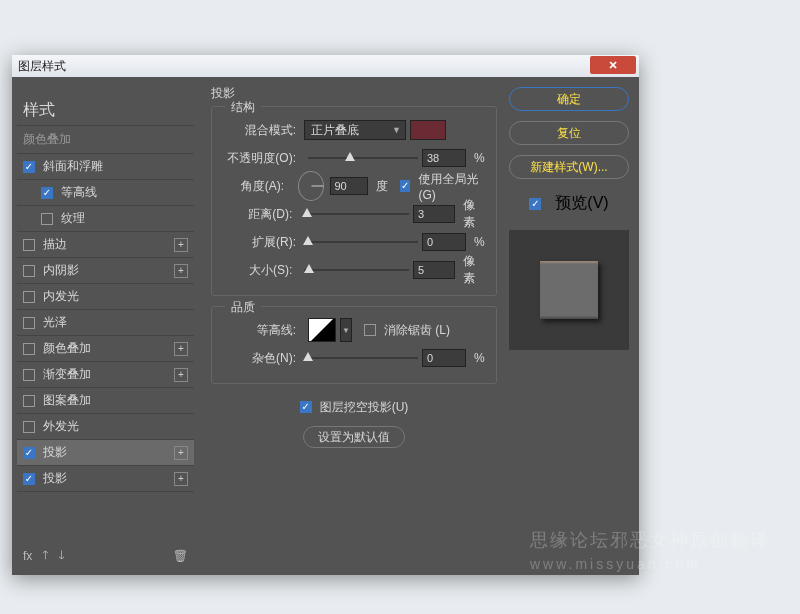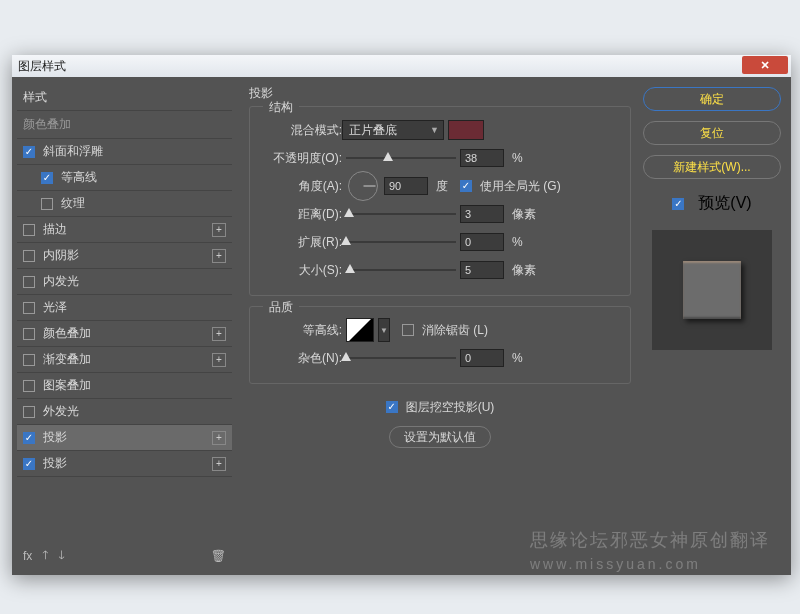--- a/index.html
+++ b/index.html
@@ -1,38 +1,38 @@
 <!DOCTYPE html>
 <html><head>
 <meta charset="utf-8">
 <style>
 * { box-sizing: border-box; margin: 0; padding: 0; font-family: "Microsoft YaHei", sans-serif; }
 body { background: #e8ecf0; width: 800px; height: 614px; overflow: hidden; position: relative; }
-.window { position: absolute; left: 12px; top: 55px; width: 779px; height: 520px; background: #535353; box-shadow: 0 4px 20px rgba(0,0,0,0.4); }
+.window { position: absolute; left: 12px; top: 55px; width: 627px; height: 520px; background: #535353; box-shadow: 0 4px 20px rgba(0,0,0,0.4); }
 .titlebar { height: 22px; background: linear-gradient(#f4f6f9,#e1e6ec); display: flex; align-items: center; padding: 0 6px; font-size: 12px; color: #222; position: relative; }
 .close-btn { position: absolute; right: 3px; top: 1px; width: 46px; height: 18px; background: #c94a3b; border-radius: 2px; color: #fff; text-align: center; font-size: 11px; line-height: 18px; font-weight: bold; }
 .body { display: flex; height: calc(100% - 22px); }
 .sidebar { width: 225px; background: #535353; padding: 8px 5px 5px 5px; display: flex; flex-direction: column; }
-.sidebar-title { color: #d8d8d8; font-size: 12px; padding: 4px 6px; border-bottom: 1px solid #444; }
+.sidebar-title { color: #d8d8d8; font-size: 16px; padding: 4px 6px; border-bottom: 1px solid #444; margin-top: 11px; }
 .sidebar-sub { color: #999; font-size: 12px; padding: 5px 6px; border-bottom: 1px solid #444; }
 .style-list { flex: 1; }
 .style-item { display: flex; align-items: center; height: 26px; padding: 0 4px 0 6px; border-bottom: 1px solid #444; font-size: 12px; color: #d8d8d8; position: relative; }
 .style-item.indent1 { padding-left: 24px; }
 .style-item.selected { background: #6a6a6a; }
 .chk { width: 12px; height: 12px; border: 1px solid #999; background: #535353; margin-right: 8px; display: inline-flex; align-items: center; justify-content: center; font-size: 10px; color: #fff; line-height: 1; }
 .chk.checked { background: #3a76c4; border-color: #3a76c4; }
 .plus-icon { position: absolute; right: 6px; width: 14px; height: 14px; border: 1px solid #888; font-size: 10px; color: #ccc; text-align: center; line-height: 12px; }
 .sidebar-footer { height: 28px; display: flex; align-items: center; gap: 10px; padding: 0 6px; color: #bbb; font-size: 12px; }
 .sidebar-footer .spacer { flex: 1; }
 .main { flex: 1; padding: 8px 12px; color: #d8d8d8; font-size: 12px; position: relative; }
 .section-title { font-size: 12px; margin-bottom: 4px; }
 .fieldset { border: 1px solid #666; border-radius: 3px; padding: 10px 10px 10px 10px; margin-bottom: 10px; position: relative; }
 .fieldset .legend { position: absolute; top: -8px; left: 13px; background: #535353; padding: 0 6px; font-size: 12px; color: #d8d8d8; }
 .row { display: flex; align-items: center; height: 26px; margin-bottom: 2px; }
-.row .label { width: 82px; text-align: right; padding-right: 0; color: #d8d8d8; }
+.row .label { width: 82px; text-align: right; padding-right: 8px; color: #d8d8d8; }
 .select { width: 102px; height: 20px; background: #3c3c3c; border: 1px solid #222; color: #d8d8d8; font-size: 12px; display: flex; align-items: center; padding: 0 6px; position: relative; }
 .select .arrow { position: absolute; right: 4px; font-size: 9px; color: #aaa; }
 .color-swatch { width: 36px; height: 20px; background: #6b2b34; margin-left: 4px; border: 1px solid #222; }
 .slider-track { width: 110px; height: 16px; position: relative; margin: 0 4px; }
 .slider-track::before { content: ""; position: absolute; left: 0; right: 0; top: 7px; height: 2px; background: #3a3a3a; }
 .slider-thumb { position: absolute; top: 2px; width: 0; height: 0; border-left: 5px solid transparent; border-right: 5px solid transparent; border-bottom: 9px solid #ddd; transform: translateX(-5px); }
 .numbox { width: 44px; height: 18px; background: #3c3c3c; border: 1px solid #222; color: #d8d8d8; font-size: 11px; padding: 0 4px; display: flex; align-items: center; }
 .unit { margin-left: 8px; color: #d8d8d8; }
 .angle-dial { width: 30px; height: 30px; border: 1px solid #888; border-radius: 50%; position: relative; margin: 0 6px; }
 .angle-dial::after { content: ""; position: absolute; left: 50%; top: 50%; width: 1px; height: 12px; background: #ccc; transform-origin: top; transform: rotate(-90deg); }

